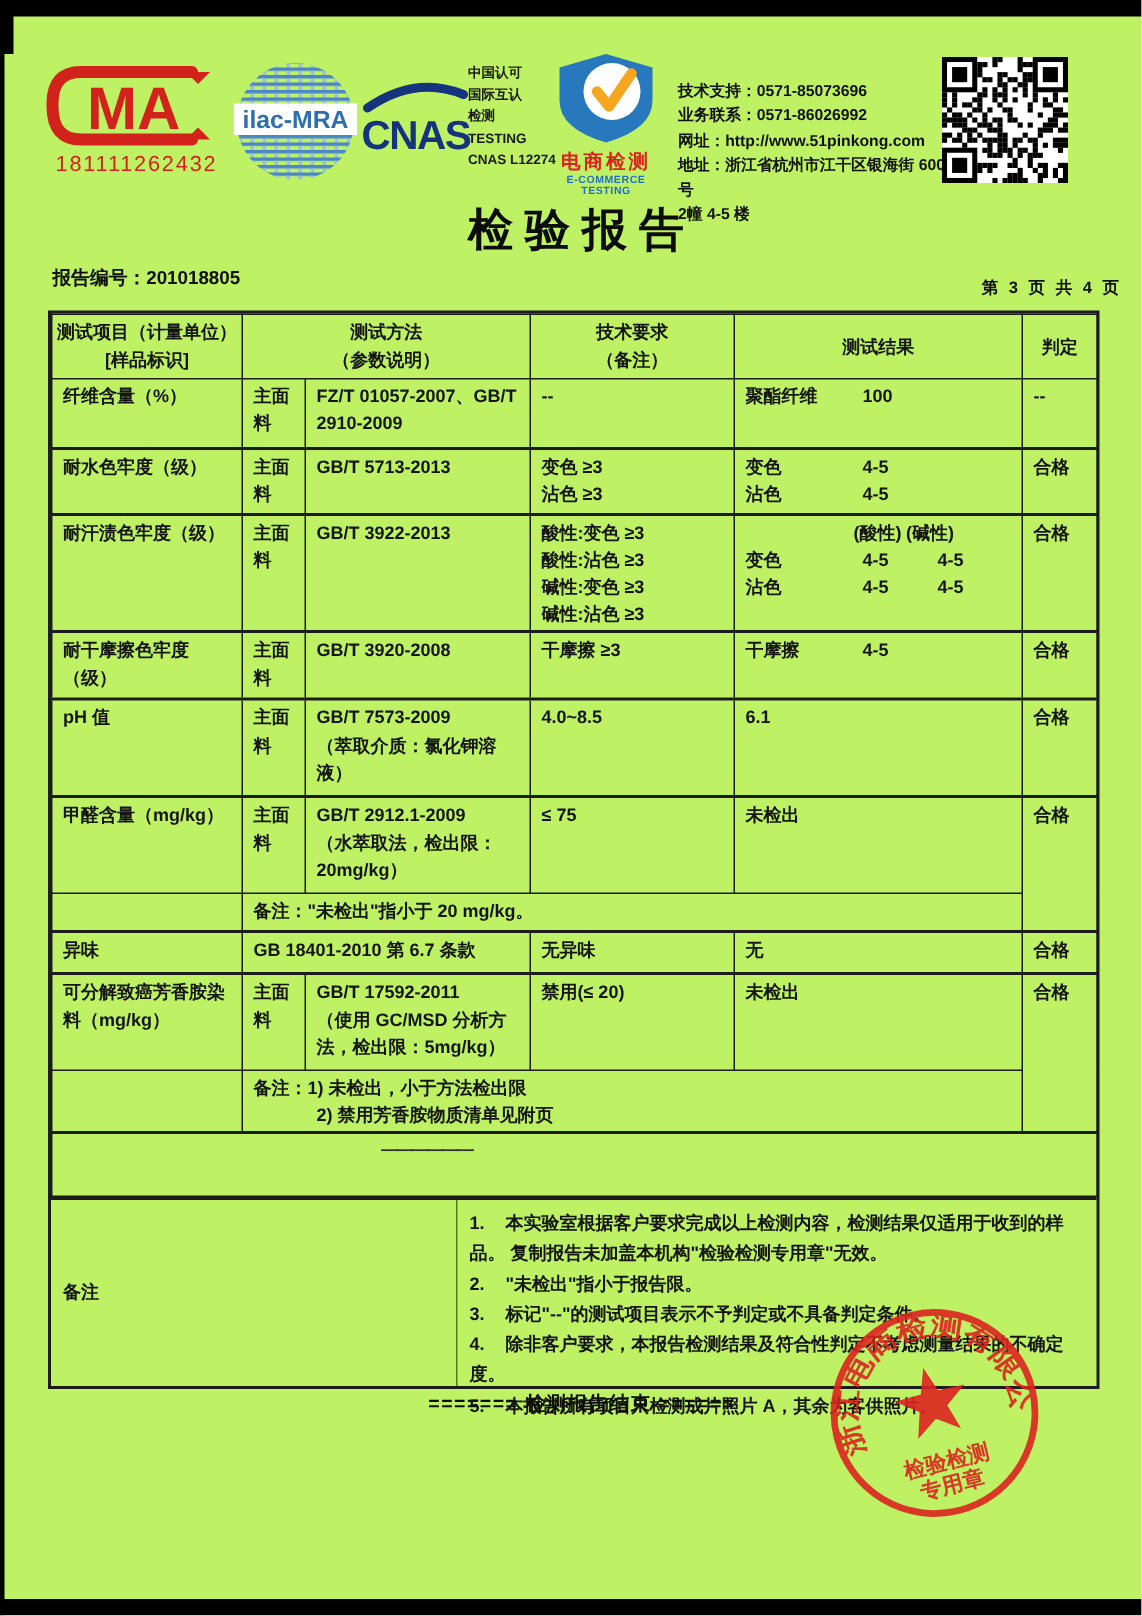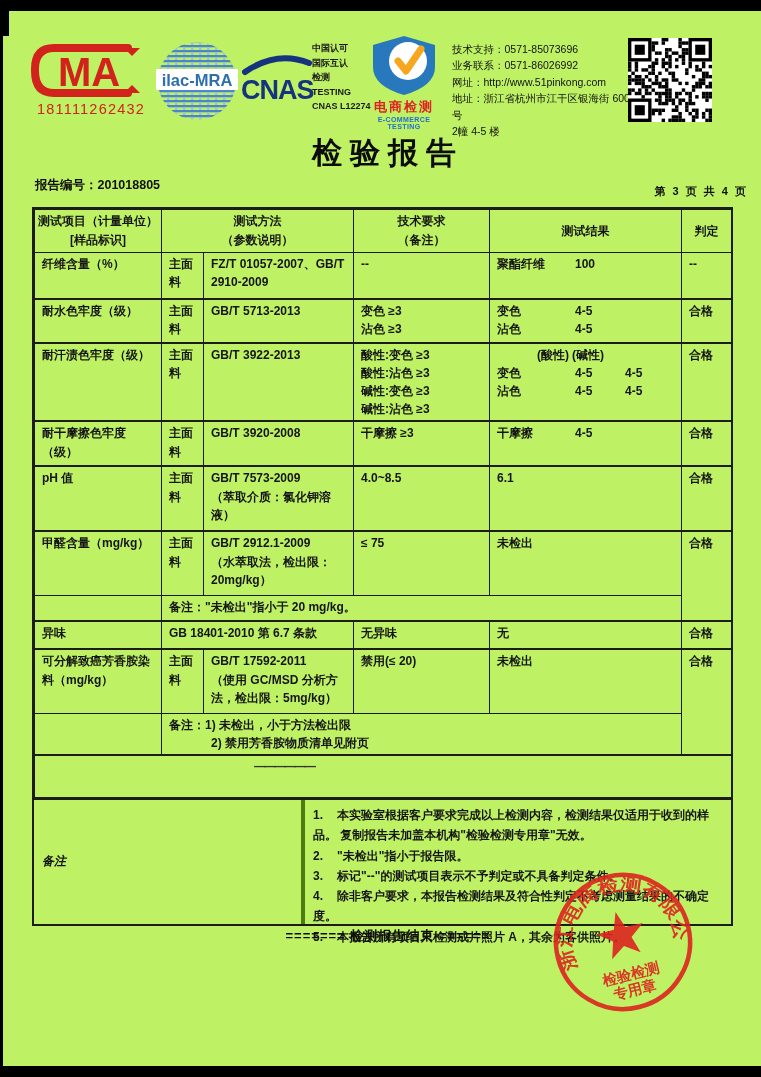--- a/index.html
+++ b/index.html
@@ -15,46 +15,46 @@
 
   
   .logo-cma{position:absolute;left:28px;top:42px;width:126px;text-align:center;}
   .cma-num{color:#d1221c;font-weight:normal;font-size:14.5px;letter-spacing:1.2px;margin-top:-3px;}
   .logo-ilac{position:absolute;left:156px;top:40px;}
   .logo-cnas{position:absolute;left:240px;top:50px;}
   .accred{position:absolute;left:312px;top:41px;font-size:9px;line-height:14.6px;color:#1a1a1a;font-weight:bold;}
   .logo-shield{position:absolute;left:363px;top:34px;width:82px;text-align:center;}
   .ecom-name{color:#e02020;font-weight:bold;font-size:13px;letter-spacing:2px;margin-top:-2px;}
   .ecom-sub{color:#1f6fd0;font-weight:bold;font-size:7px;letter-spacing:.4px;}
-  .contact{position:absolute;left:452px;top:41px;width:178px;font-size:10.5px;font-weight:normal;line-height:16.4px;color:#111;}
+  .contact{position:absolute;left:452px;top:53px;width:178px;font-size:10.5px;font-weight:bold;line-height:16.4px;color:#111;}
   .qr{position:absolute;left:628px;top:38px;width:84px;height:84px;}
 
   
   .title{position:absolute;left:0;top:133px;width:100%;text-align:center;
          font-size:30px;font-weight:bold;letter-spacing:8px;color:#0c0c0c;}
   .report-no{position:absolute;left:35px;top:177px;font-size:12.5px;font-weight:bold;}
   .page-info{position:absolute;right:28px;top:184px;font-size:11px;font-weight:bold;letter-spacing:2px;}
 
   
   .tablewrap{position:absolute;left:32px;top:207px;width:697px;border:2px solid #1c1c1c;}
   table.rpt{border-collapse:collapse;table-layout:fixed;width:697px;font-size:12px;font-weight:bold;color:#151515;}
   table.rpt td,table.rpt th{border:1px solid #1c1c1c;padding:2px 7px;vertical-align:top;line-height:1.52;
         overflow:hidden;text-align:left;font-weight:bold;}
   table.rpt th{text-align:center;vertical-align:middle;line-height:1.55;padding:2px 2px;}
   tr.major > td{border-top-width:2px;}
   td.center{text-align:center;}
   .rlabel{display:inline-block;width:78px;}
   .v1{display:inline-block;width:50px;}
-  .sweat-head{margin-left:40px;}
+  .sweat-head{margin-left:72px;}
   .sweat-head span{display:inline-block;margin-right:3px;}
   .note-line2{margin-left:42px;}
   .dashmark{margin-left:212px;letter-spacing:-2px;color:#333;line-height:13px;padding-top:2px;}
   
   .remarks{display:flex;border-top:2px solid #1c1c1c;height:124px;font-size:12px;font-weight:bold;color:#151515;}
-  .remarks-label{width:271px;border-right:4px solid #4d7c0f;display:flex;align-items:center;padding-left:8px;box-sizing:border-box;font-style:italic;}
+  .remarks-label{width:271px;border-right:1px solid #4d7c0f;display:flex;align-items:center;padding-left:8px;box-sizing:border-box;}
   .remarks-body{flex:1;padding:5px 8px 0 8px;line-height:20.3px;}
   .remark-item .num{margin-right:14px;}
 
   .end-line{position:absolute;left:0;top:927px;width:100%;text-align:center;
             font-size:13px;font-weight:bold;letter-spacing:1px;color:#0e0e0e;}
 
   
   .stamp{position:absolute;left:537px;top:856px;width:172px;height:172px;
          transform:rotate(-14deg);opacity:.9;pointer-events:none;}
 </style>

